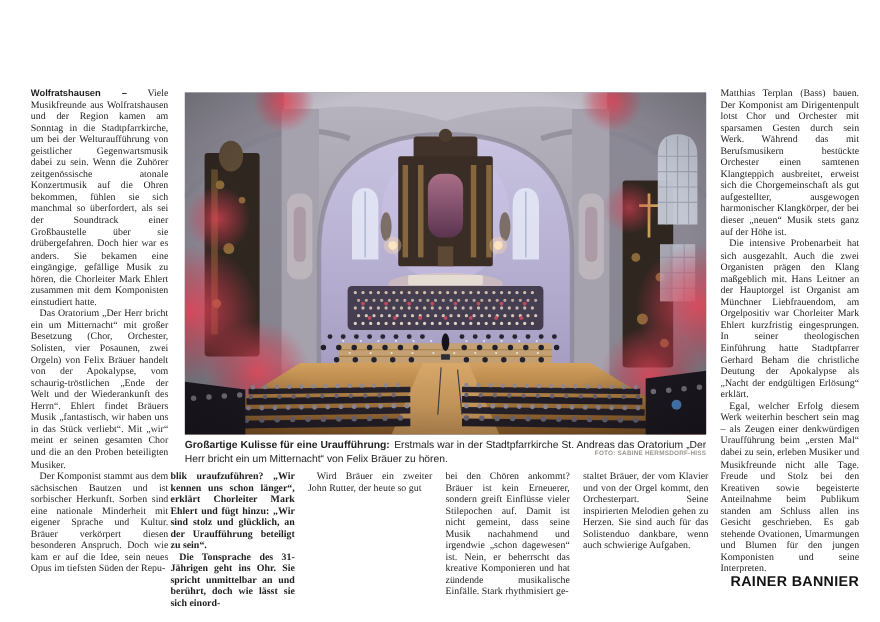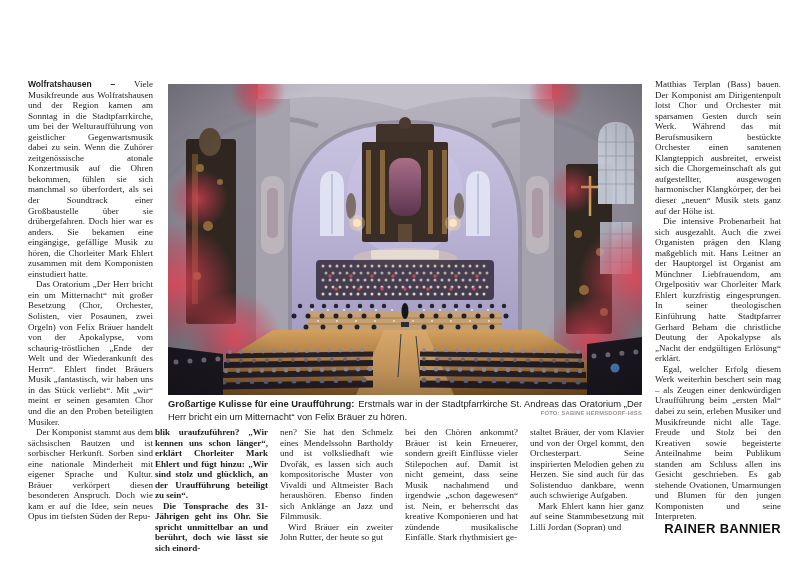--- a/index.html
+++ b/index.html
@@ -208,29 +208,27 @@
   <div class="caption">
     <span class="cap-bold">Großartige Kulisse für eine Uraufführung:</span><span>Erstmals war in der Stadtpfarrkirche St. Andreas das Oratorium „Der Herr bricht ein um Mitternacht“ von Felix Bräuer zu hören.</span>
     <span class="credit">FOTO: SABINE HERMSDORF-HISS</span>
   </div>
 
   <div class="col c2">
     <p>blik uraufzuführen? „Wir kennen uns schon länger“, erklärt Chorleiter Mark Ehlert und fügt hinzu: „Wir sind stolz und glücklich, an der Uraufführung beteiligt zu sein“.</p>
     <p class="ind">Die Tonsprache des 31-Jährigen geht ins Ohr. Sie spricht unmittelbar an und berührt, doch wie lässt sie sich einord-</p>
   </div>
   <div class="col c3">
-    <p>nen? Sie hat den Schmelz eines Mendelssohn Bartholdy und ist volksliedhaft wie Dvořák, es lassen sich auch kompositorische Muster von Vivaldi und Altmeister Bach heraushören. Ebenso finden sich Anklänge an Jazz und Filmmusik.</p>
     <p class="ind">Wird Bräuer ein zweiter John Rutter, der heute so gut</p>
   </div>
   <div class="col c4">
     <p>bei den Chören ankommt? Bräuer ist kein Erneuerer, sondern greift Einflüsse vieler Stilepochen auf. Damit ist nicht gemeint, dass seine Musik nachahmend und irgendwie „schon dagewesen“ ist. Nein, er beherrscht das kreative Komponieren und hat zündende musikalische Einfälle. Stark rhythmisiert ge-</p>
   </div>
   <div class="col c5">
     <p>staltet Bräuer, der vom Klavier und von der Orgel kommt, den Orchesterpart. Seine inspirierten Melodien gehen zu Herzen. Sie sind auch für das Solistenduo dankbare, wenn auch schwierige Aufgaben.</p>
-    <p class="ind">Mark Ehlert kann hier ganz auf seine Stammbesetzung mit Lilli Jordan (Sopran) und</p>
   </div>
 
   <div class="col c6">
     <p>Matthias Terplan (Bass) bauen. Der Komponist am Dirigentenpult lotst Chor und Orchester mit sparsamen Gesten durch sein Werk. Während das mit Berufsmusikern bestückte Orchester einen samtenen Klangteppich ausbreitet, erweist sich die Chorgemeinschaft als gut aufgestellter, ausgewogen harmonischer Klangkörper, der bei dieser „neuen“ Musik stets ganz auf der Höhe ist.</p>
     <p class="ind">Die intensive Probenarbeit hat sich ausgezahlt. Auch die zwei Organisten prägen den Klang maßgeblich mit. Hans Leitner an der Hauptorgel ist Organist am Münchner Liebfrauendom, am Orgelpositiv war Chorleiter Mark Ehlert kurzfristig eingesprungen. In seiner theologischen Einführung hatte Stadtpfarrer Gerhard Beham die christliche Deutung der Apokalypse als „Nacht der endgültigen Erlösung“ erklärt.</p>
     <p class="ind"><span>Egal, welcher Erfolg diesem Werk weiterhin beschert sein mag – als Zeugen einer denkwürdigen Uraufführung beim „ersten Mal“ dabei zu sein, erleben Musiker und Musikfreunde nicht alle Tage. Freude und Stolz bei den Kreativen sowie begeisterte Anteilnahme beim Publikum standen am Schluss allen ins Gesicht geschrieben. Es gab stehende Ovationen, Umarmungen und Blumen für den jungen Komponisten und seine Interpreten.</span> <span class="author">RAINER BANNIER</span></p>
   </div>
 
 </div>
 

